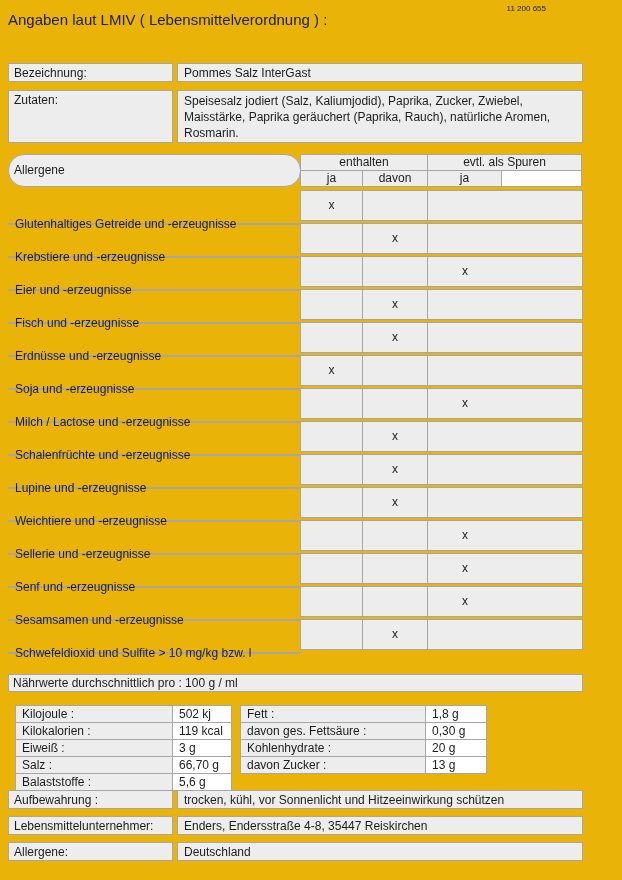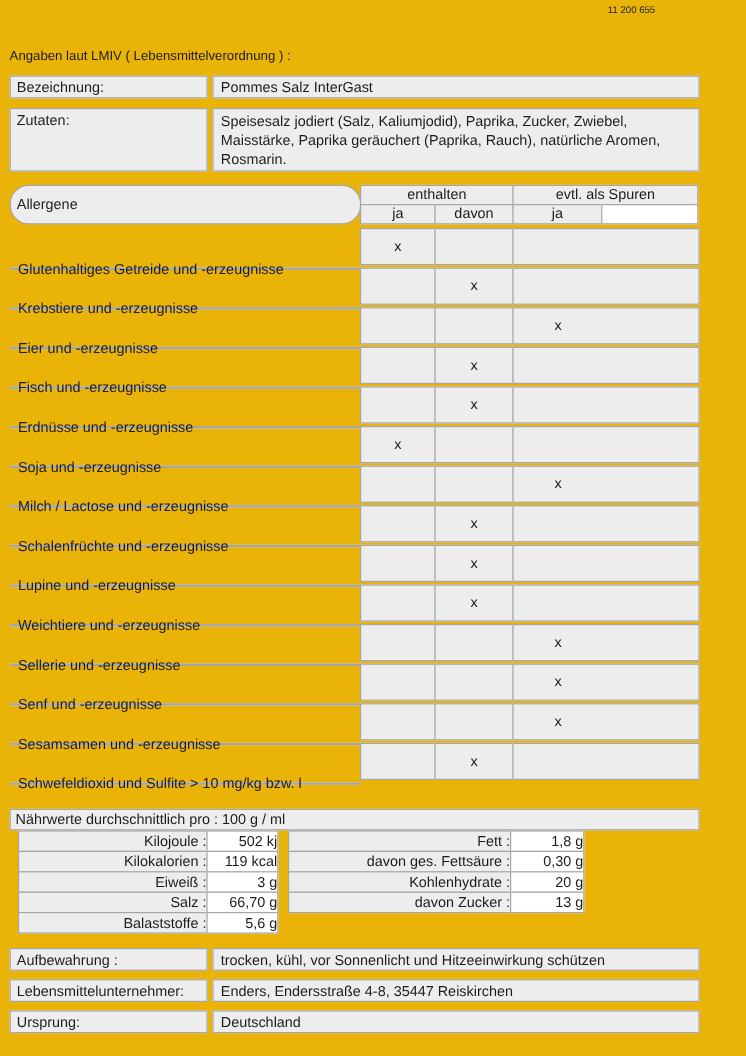--- a/index.html
+++ b/index.html
@@ -21,23 +21,23 @@
     position: absolute;
     top: 4px;
     left: 458px;
     width: 88px;
     text-align: right;
     font-size: 8px;
     color: #222;
   }
   .title {
     position: absolute;
-    top: 41px;
+    top: 11px;
     left: 8px;
-    font-size: 11px;
+    font-size: 15px;
   }
   
   .cell {
     background: #ededed;
     border: 1px solid #a6a6a6;
     line-height: 17px;
   }
   .white { background: #ffffff; }
   
   .lvrow { position: absolute; left: 8px; width: 575px; display: flex; }
@@ -71,21 +71,21 @@
     display: flex; align-items: center; margin-top: 33px;
   }
   .al-row .al-ja   { width: 63px; margin-left: -1px; text-align: center; line-height: 29px; }
   .al-row .al-nein { width: 66px; margin-left: -1px; text-align: center; line-height: 29px; }
   .al-row .al-spuren { width: 156px; margin-left: -1px; line-height: 29px; }
   .al-row .al-spuren .spuren-inner { display: block; width: 74px; text-align: center; }
 
   
   .nutrition { position: absolute; top: 674px; left: 8px; width: 575px; }
   .nut-header { height: 18px; padding-left: 4px; line-height: 16px; }
-  .nut-rows { margin-left: 7px; margin-top: 1px; text-align: right; }
+  .nut-rows { margin-left: 7px; margin-top: 14px; }
   .nut-row { display: flex; height: 18px; margin-top: -1px; line-height: 16px; }
   .nut-row > div { padding: 0 0 0 6px; }
   .nl1 { width: 158px; }
   .nv1 { width: 60px; margin-left: -1px; }
   .nut-gap { width: 8px; background: transparent; border: none; }
   .nl2 { width: 186px; }
   .nv2 { width: 62px; margin-left: -1px; }
 
   .f-aufbewahrung { top: 790px; }
   .f-unternehmer  { top: 816px; }
@@ -291,18 +291,18 @@
     <div class="cell value-cell">trocken, kühl, vor Sonnenlicht und Hitzeeinwirkung schützen</div>
   </div>
 
   <div class="lvrow f-unternehmer h19">
     <div class="cell label-cell">Lebensmittelunternehmer:</div>
     <div class="lv-gap"></div>
     <div class="cell value-cell">Enders, Endersstraße 4-8, 35447 Reiskirchen</div>
   </div>
 
   <div class="lvrow f-ursprung h19">
-    <div class="cell label-cell">Ursprung:</div>
+    <div class="cell label-cell">Allergene:</div>
     <div class="lv-gap"></div>
     <div class="cell value-cell">Deutschland</div>
   </div>
 
 </div>
 
 </body></html>

